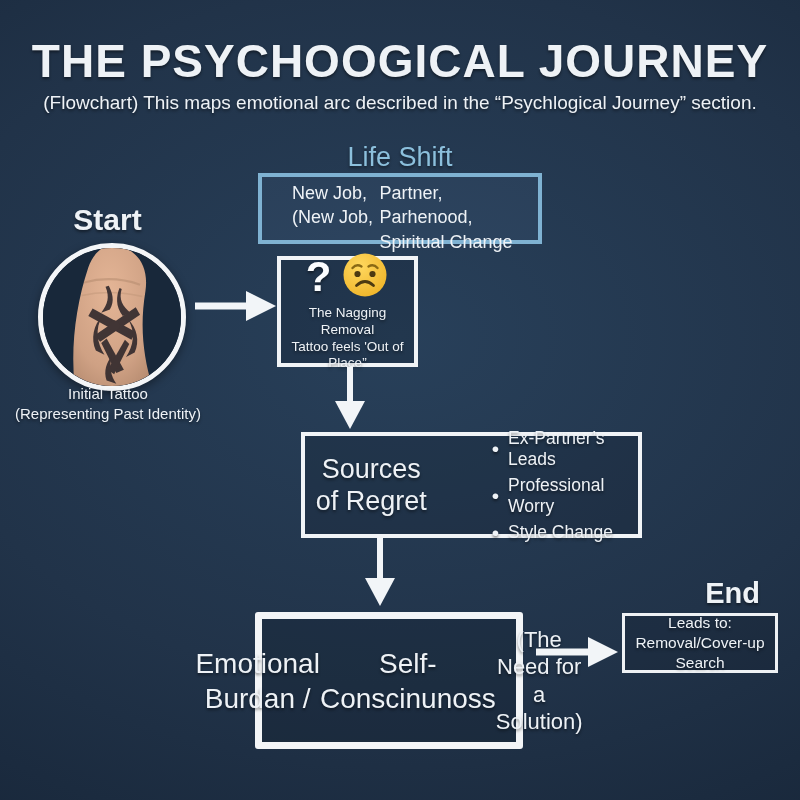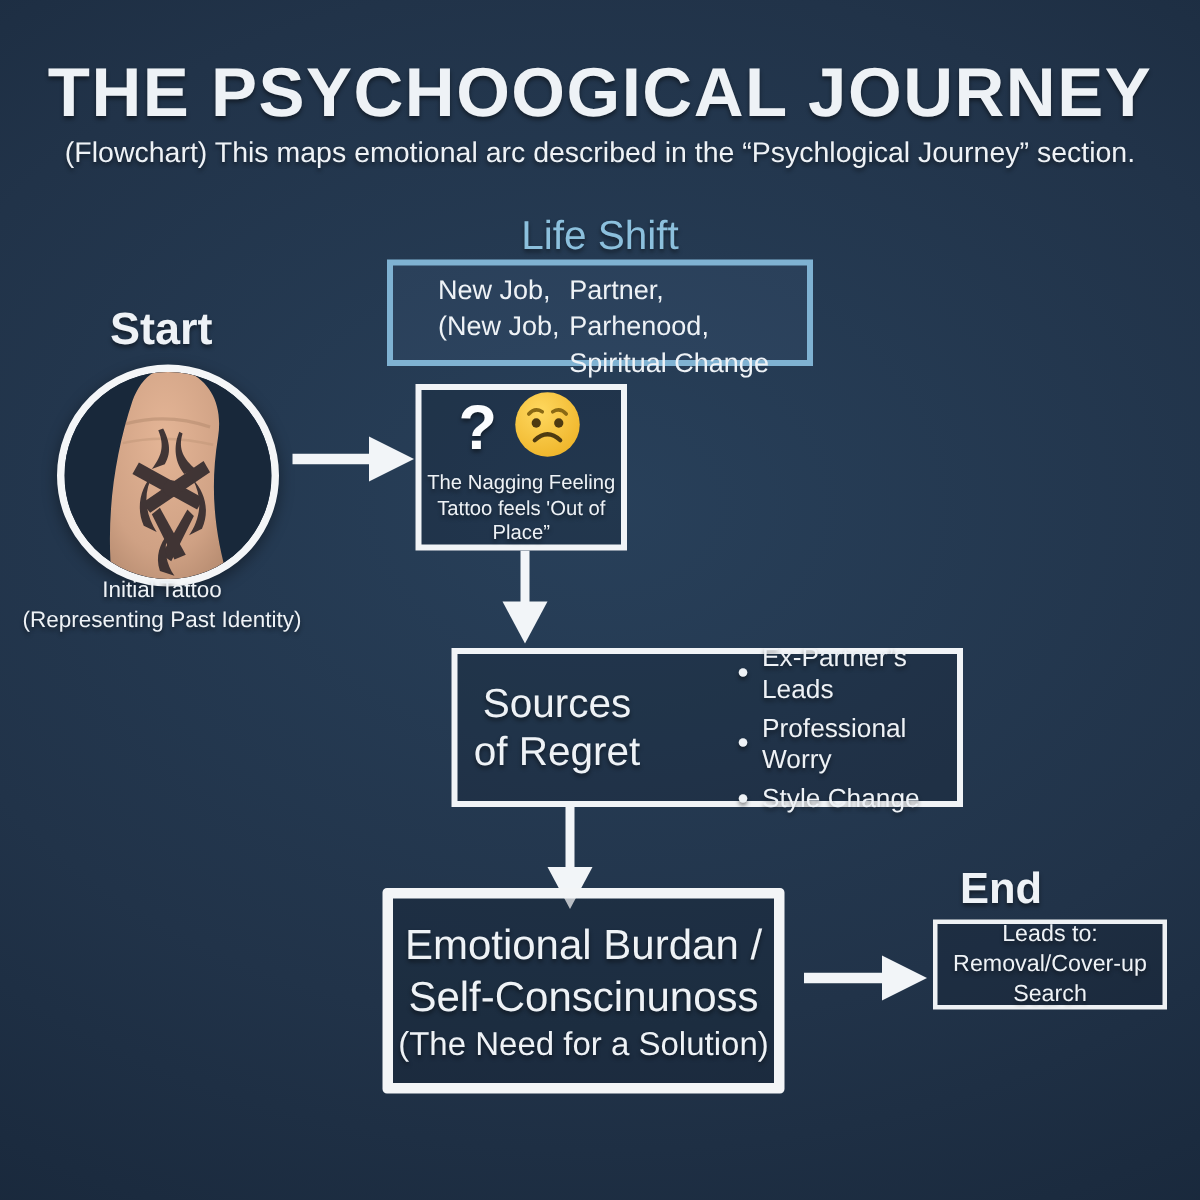--- a/index.html
+++ b/index.html
@@ -47,29 +47,29 @@
     left:301px;top:432px;width:341px;height:106px;box-sizing:border-box;
     border:4px solid #f1f4f7;background:rgba(16,28,42,0.22);
     display:flex;align-items:center;gap:48px;
   }
   .sources-title{width:150px;text-align:center;font-size:27px;line-height:1.2;font-weight:400;}
   .sources-bullets{list-style:none;margin:0;padding:0 0 0 6px;font-size:17.5px;}
   .sources-bullets li{display:flex;align-items:center;gap:9px;margin:5px 0;}
   .sources-bullets li::before{content:"•";font-size:21px;line-height:1;}
 
   .burden-box{
-    left:255px;top:592px;width:268px;height:137px;box-sizing:border-box;
+    left:255px;top:612px;width:268px;height:137px;box-sizing:border-box;
     border:7px solid #f3f5f7;background:rgba(14,26,40,0.25);border-radius:3px;
-    display:flex;flex-direction:column;align-items:center;justify-content:center;
+    display:flex;flex-direction:row;align-items:center;justify-content:center;
     text-align:center;line-height:1.25;
   }
   .burden-box .b1,.burden-box .b2{font-size:28px;}
   .burden-box .b3{font-size:22px;}
 
-  .end-label{left:640px;top:577px;width:120px;text-align:left;font-size:29px;font-weight:600;}
+  .end-label{left:640px;top:577px;width:120px;text-align:right;font-size:29px;font-weight:600;}
   .end-box{
     left:622px;top:613px;width:156px;height:60px;box-sizing:border-box;
     border:3px solid #eef1f4;background:rgba(16,28,42,0.22);
     display:flex;flex-direction:column;align-items:center;justify-content:center;
     font-size:15.5px;line-height:1.3;text-align:center;
   }
   .arrow svg{display:block;}
 </style>
 </head>
 <body>
@@ -141,21 +141,21 @@
           <circle cx="24" cy="24" r="21.5" fill="url(#em)"></circle>
           <path d="M11.5,17 Q15.5,12.5 20.5,15.5" stroke="#8a6914" stroke-width="2.4" fill="none" stroke-linecap="round"></path>
           <path d="M27.5,15.5 Q32.5,12.5 36.5,17" stroke="#8a6914" stroke-width="2.4" fill="none" stroke-linecap="round"></path>
           <circle cx="16.5" cy="23" r="3.1" fill="#4d3a11"></circle>
           <circle cx="31.5" cy="23" r="3.1" fill="#4d3a11"></circle>
           <path d="M15.5,34.5 Q24,26.5 32.5,34.5" stroke="#4d3a11" stroke-width="2.8" fill="none" stroke-linecap="round"></path>
         </svg>
       </span>
     </div>
     <div class="lines txt-shadow">
-      <div>The Nagging Feeling</div>
+      <div>The Nagging Removal</div>
       <div>Tattoo feels 'Out of Place”</div>
     </div>
   </div>
 
   <div class="abs arrow" style="left:332px;top:367px;">
     <svg width="36" height="64" viewBox="0 0 36 64">
       <line x1="18" y1="0" x2="18" y2="38" stroke="#f2f5f8" stroke-width="6"></line>
       <polygon points="3,34 33,34 18,62" fill="#f2f5f8"></polygon>
     </svg>
   </div>

